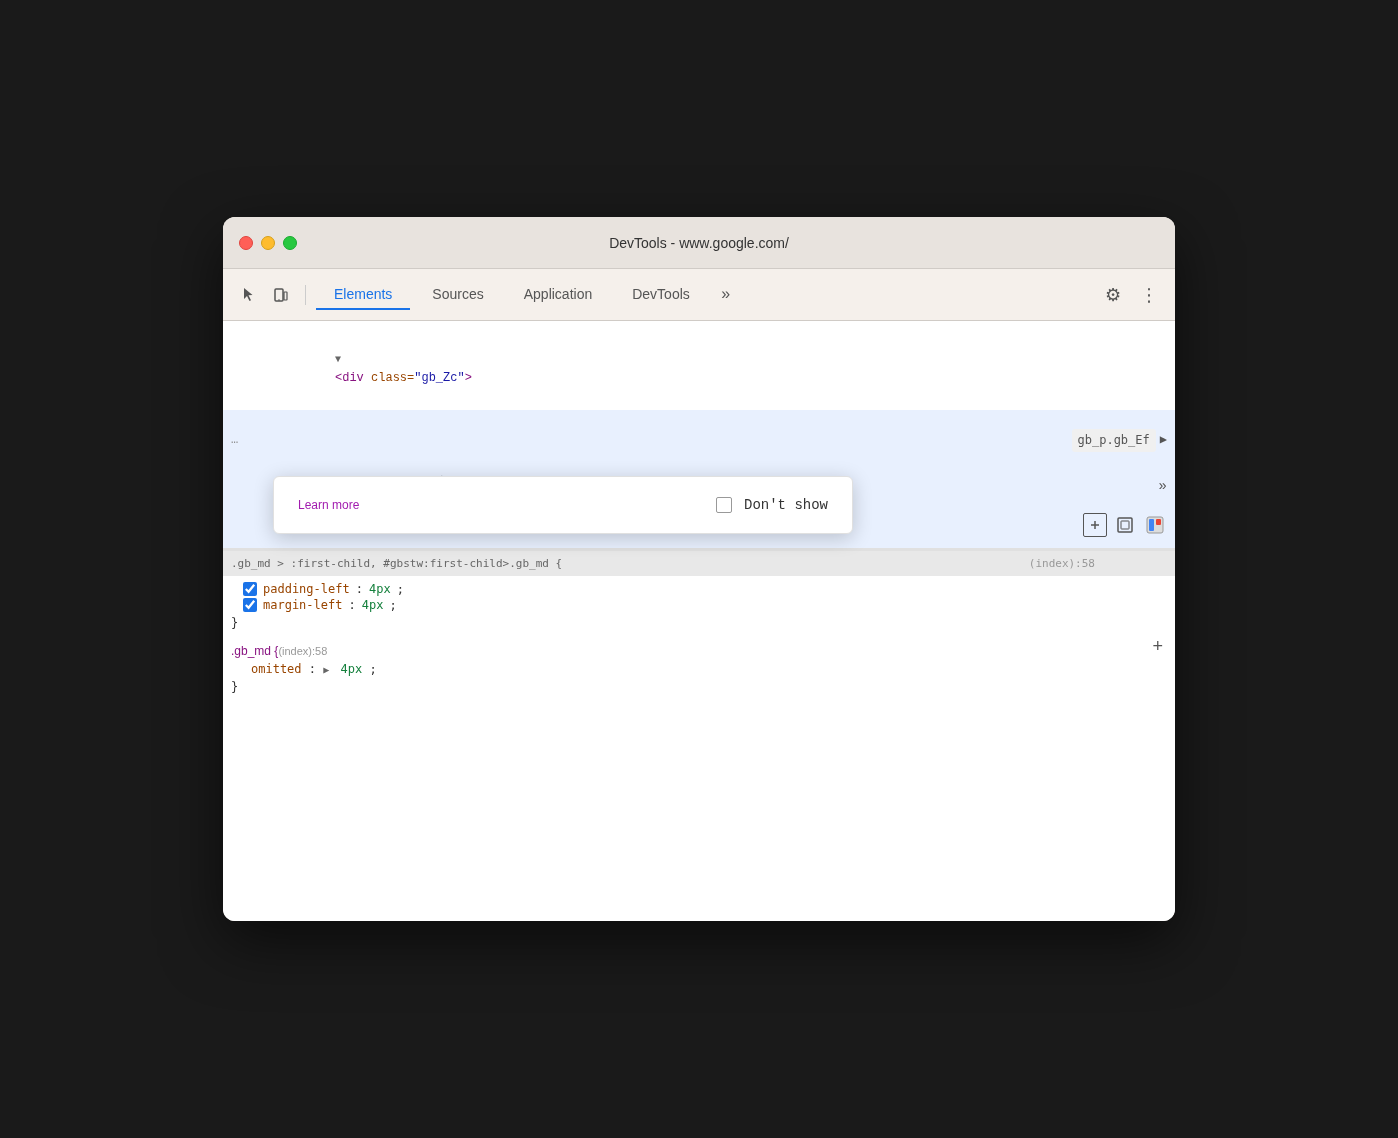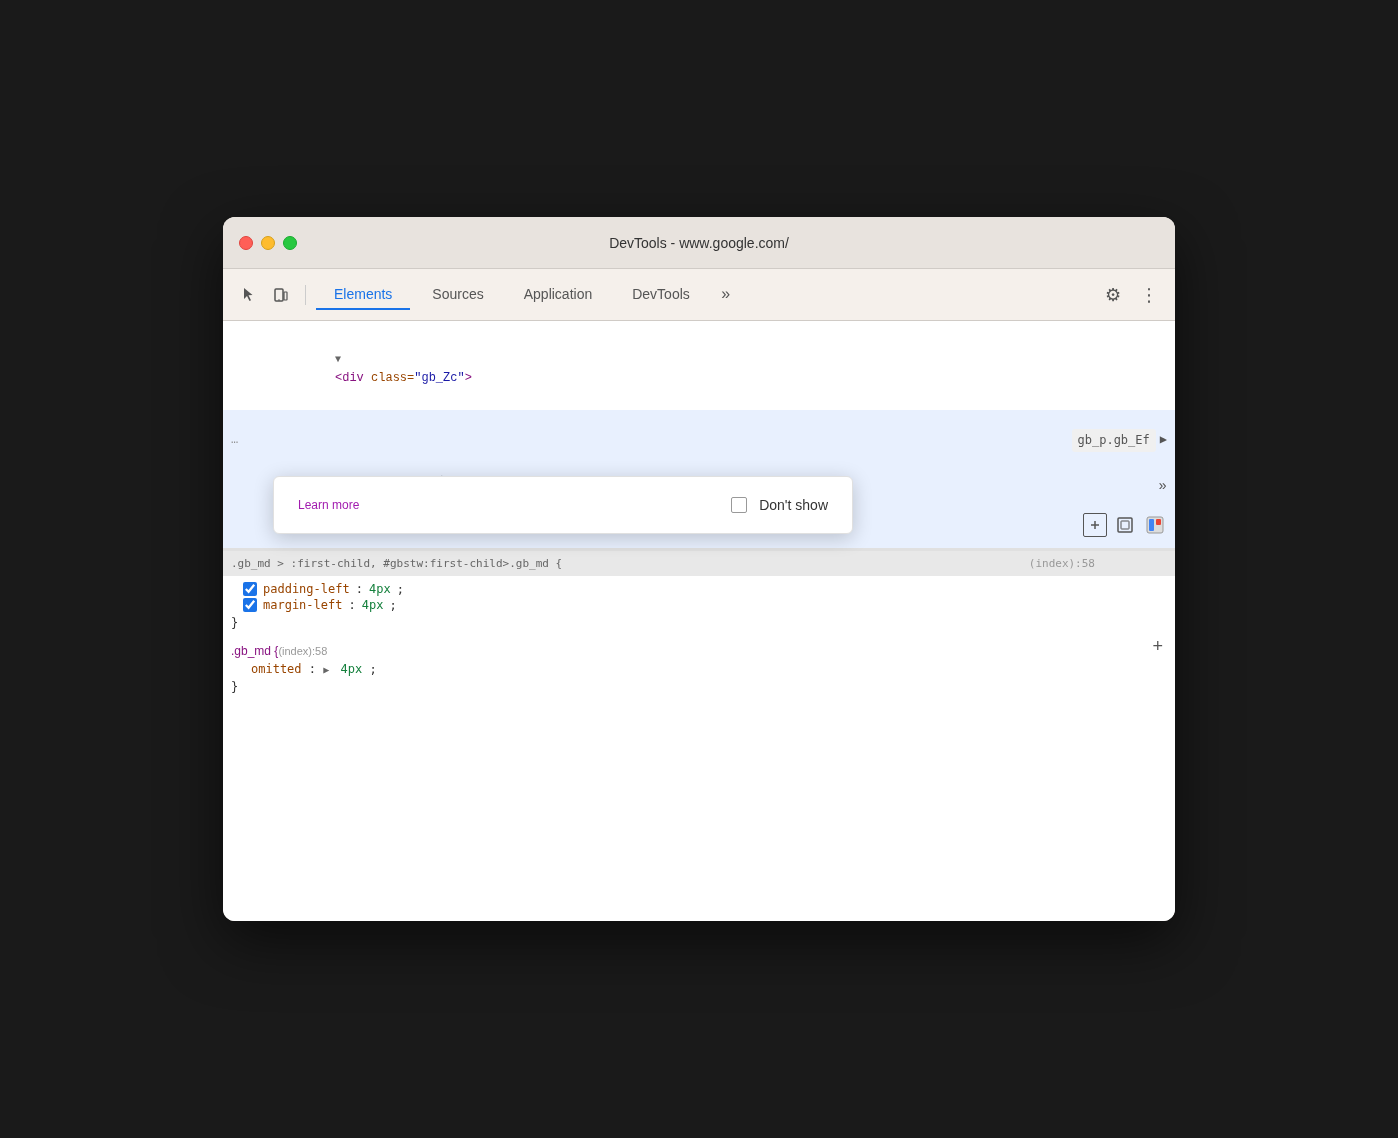--- a/index.html
+++ b/index.html
@@ -240,21 +240,21 @@
       font-family: -apple-system, BlinkMacSystemFont, 'Helvetica Neue', Arial, sans-serif;
       cursor: pointer;
     }
 
     .dont-show {
       display: flex;
       align-items: center;
       gap: 12px;
       font-size: 14px;
       color: #333;
-      font-family: Liberation Sans, sans-serif;
+      font-family: Liberation Mono, monospace;
     }
 
     .dont-show-checkbox {
       width: 16px;
       height: 16px;
       border: 1.5px solid #999;
       border-radius: 2px;
       background: #fff;
     }
 

